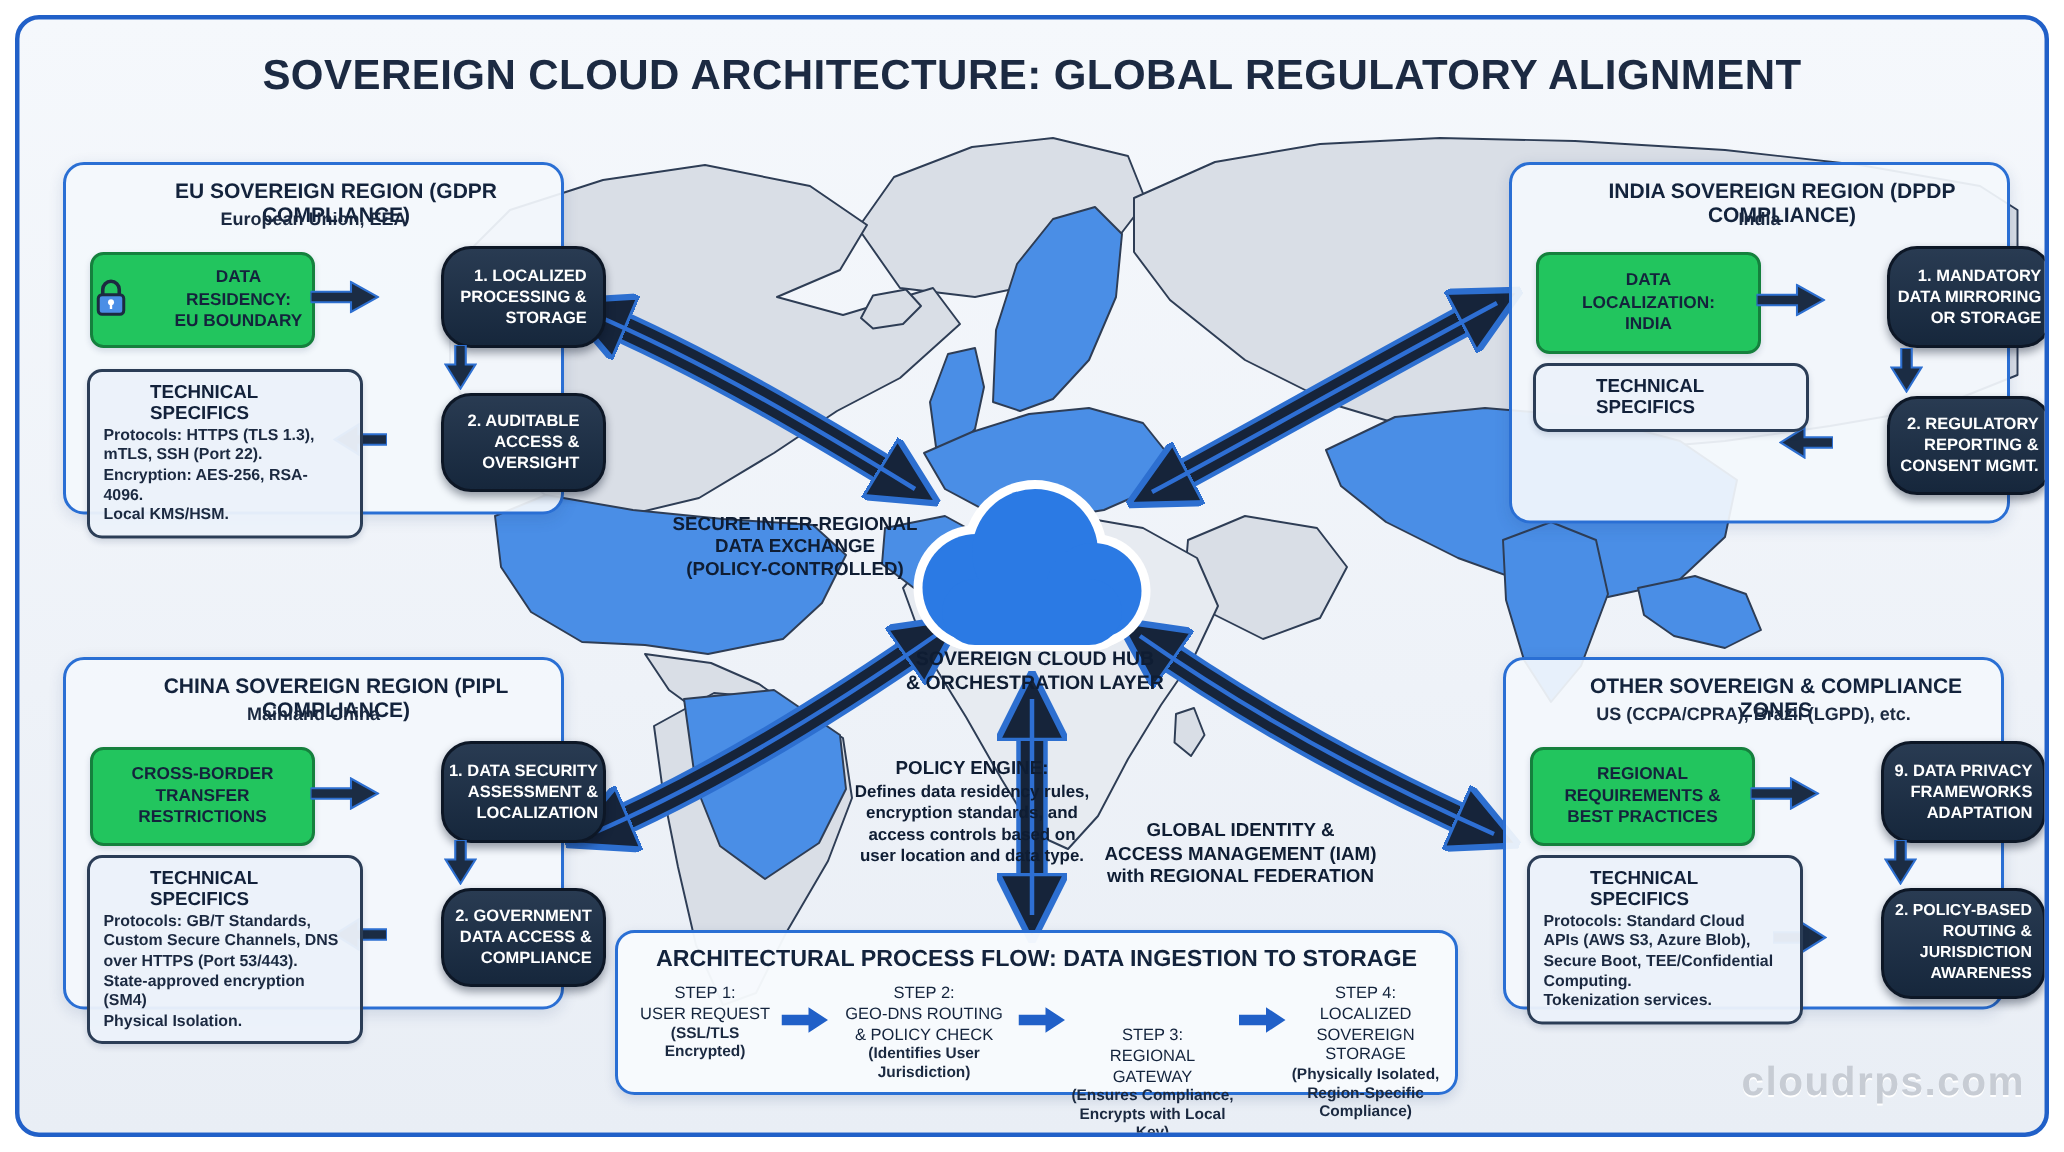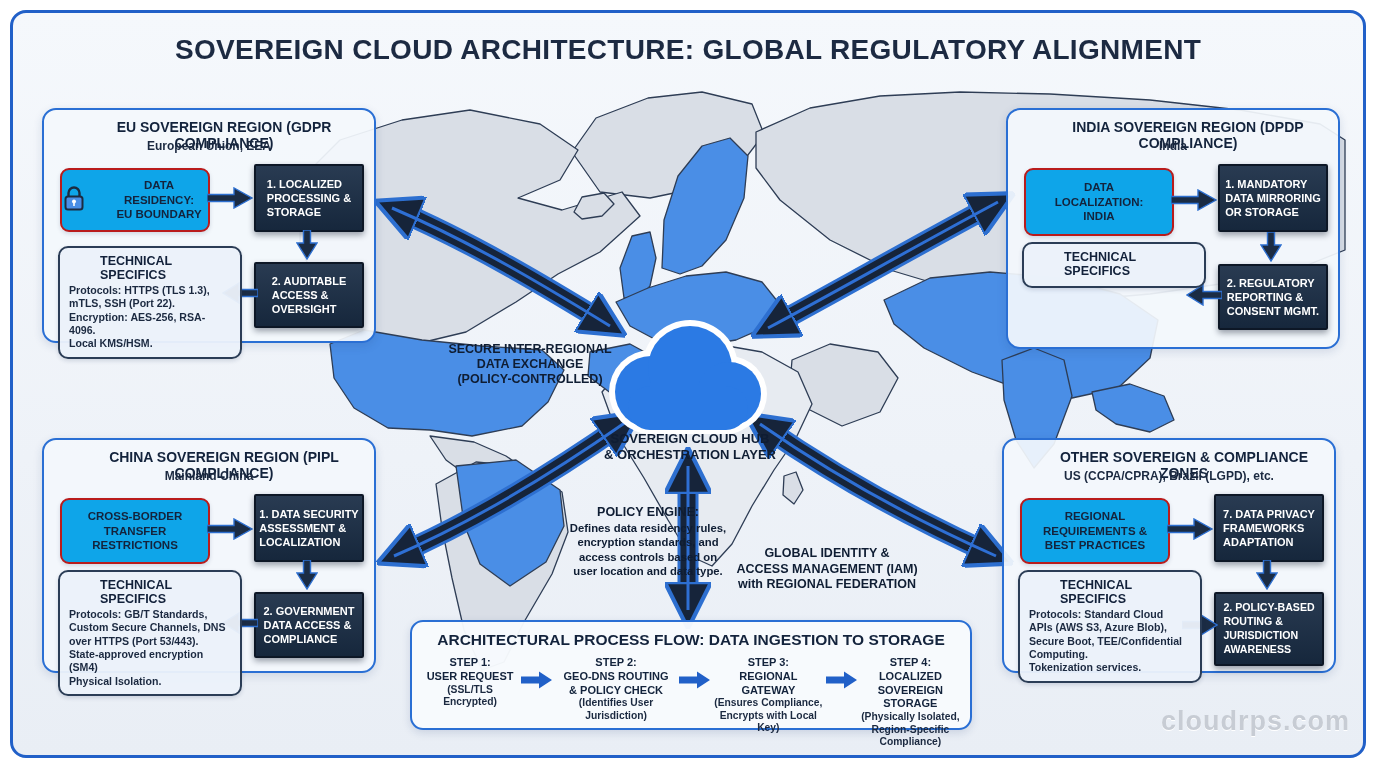--- a/index.html
+++ b/index.html
@@ -15,28 +15,28 @@
       font-size:28px;font-weight:800;color:#1c2a42;letter-spacing:.3px;}
 
   .panel{position:absolute;background:rgba(243,247,252,.93);border:2.5px solid #2a6fd4;
       border-radius:14px;box-shadow:0 3px 10px rgba(25,55,115,.14);}
   .r-title{position:absolute;left:0;right:0;top:9px;text-align:center;
       font-size:14px;font-weight:800;color:#13233c;padding-left:30px;}
   .r-sub{position:absolute;left:0;right:0;top:29px;text-align:center;
       font-size:12px;font-weight:600;color:#1b2940;}
   .ml{white-space:pre-line;}
 
-  .light-box{position:absolute;background:#0ea5e9;border:2px solid #b91c1c;border-radius:9px;
+  .light-box{position:absolute;background:#22c55e;border:2px solid #15803d;border-radius:9px;
       display:flex;align-items:center;justify-content:center;gap:24px;text-align:center;
       font-size:11.5px;font-weight:800;color:#14233c;line-height:1.25;
       box-shadow:0 2px 4px rgba(20,40,80,.15);}
   .dark-box{position:absolute;background:linear-gradient(180deg,#293b52,#16273c);
-      border:2px solid #0d1726;border-radius:2px;display:flex;align-items:center;justify-content:center;
-      text-align:left;color:#ffffff;font-size:11px;font-weight:800;line-height:1.3;
-      box-shadow:0 3px 6px rgba(8,18,38,.4);}
+      border:2px solid #0d1726;border-radius:20px;display:flex;align-items:center;justify-content:center;
+      text-align:right;color:#ffffff;font-size:11px;font-weight:800;line-height:1.3;
+      box-shadow:0 3px 6px rgba(8,18,38,.4);margin-left:40px;}
   .tech-box{position:absolute;background:rgba(235,241,250,.96);border:2px solid #2b3d56;border-radius:10px;
       padding:6px 9px;box-shadow:0 2px 4px rgba(20,40,80,.15);}
   .tech-title{font-size:12.5px;font-weight:800;color:#12213a;margin-bottom:2px;margin-left:31px;}
   .tech-body{font-size:10.6px;font-weight:600;color:#1b2940;line-height:1.26;white-space:pre-line;}
 
   .sarrow{position:absolute;}
 
   .c-label{position:absolute;text-align:center;white-space:pre-line;color:#0f1d33;}
   .lbl-exchange{left:420px;top:342px;width:220px;font-size:12.5px;font-weight:800;line-height:1.18;}
   .lbl-hub{left:578px;top:431px;width:224px;font-size:13px;font-weight:800;line-height:1.2;}
@@ -45,24 +45,24 @@
   .lbl-iam{left:712px;top:546px;width:230px;font-size:12.5px;font-weight:800;line-height:1.25;}
 
   .flow-panel{position:absolute;left:410px;top:620px;width:558px;height:106px;
       background:rgba(247,250,253,.97);border:2.5px solid #2a6fd4;border-radius:13px;
       box-shadow:0 3px 8px rgba(25,55,115,.15);}
   .flow-title{position:absolute;left:0;right:0;top:9px;text-align:center;
       font-size:15.5px;font-weight:800;color:#13233c;}
   .flow-steps{position:absolute;left:10px;right:10px;top:34px;display:flex;
       align-items:flex-start;justify-content:center;}
   .flow-step{text-align:center;}
-  .fs-label{font-size:11px;font-weight:700;color:#13233c;line-height:1.25;white-space:pre-line;}
+  .fs-label{font-size:11px;font-weight:400;color:#13233c;line-height:1.25;white-space:pre-line;}
   .fs-sub{font-size:10.3px;font-weight:600;color:#1b2940;line-height:1.22;white-space:pre-line;}
   .flow-arrow{flex:0 0 auto;margin:14px 3px 0 3px;}
-  .w1{width:122px;} .w2{width:152px;} .w3{width:138px;} .w4{width:126px;}
+  .w1{width:122px;} .w2{width:152px;} .w3{width:138px;margin-top:28px;} .w4{width:126px;}
 
   .watermark{position:absolute;left:1125px;top:706px;width:225px;text-align:right;
       font-size:27px;font-weight:600;color:#c7ccd4;letter-spacing:1px;
       text-shadow:0 1px 0 #ffffff;}
 </style>
 </head>
 <body>
 
 <div class="page">
 <div class="frame">
@@ -263,21 +263,21 @@
 
   <div class="panel" style="left:1002px;top:438px;width:330px;height:231px;">
     <div class="r-title">OTHER SOVEREIGN &amp; COMPLIANCE ZONES</div>
     <div class="r-sub">US (CCPA/CPRA), Brazil (LGPD), etc.</div>
     <div class="light-box ml" style="left:16px;top:58px;width:146px;height:62px;">REGIONAL
 REQUIREMENTS &amp;
 BEST PRACTICES</div>
     <svg class="sarrow" style="left:163px;top:78px;" width="46" height="22">
             <path d="M0,7.5 L27,7.5 L27,1 L45,11 L27,21 L27,14.5 L0,14.5 Z" fill="#1b2c44" stroke="#2d6fd0" stroke-width="1.4"></path>
           </svg>
-    <div class="dark-box ml" style="left:210px;top:54px;width:106px;height:64px;">7. DATA PRIVACY
+    <div class="dark-box ml" style="left:210px;top:54px;width:106px;height:64px;">9. DATA PRIVACY
 FRAMEWORKS
 ADAPTATION</div>
     <svg class="sarrow" style="left:252px;top:120px;" width="22" height="30">
             <path d="M7.5,0 L7.5,13 L1,13 L11,29 L21,13 L14.5,13 L14.5,0 Z" fill="#1b2c44" stroke="#2d6fd0" stroke-width="1.4"></path>
           </svg>
     <div class="dark-box ml" style="left:210px;top:152px;width:106px;height:70px;font-size:10.6px;">2. POLICY-BASED
 ROUTING &amp;
 JURISDICTION
 AWARENESS</div>
     <svg class="sarrow" style="left:178px;top:174px;" width="36" height="22">

